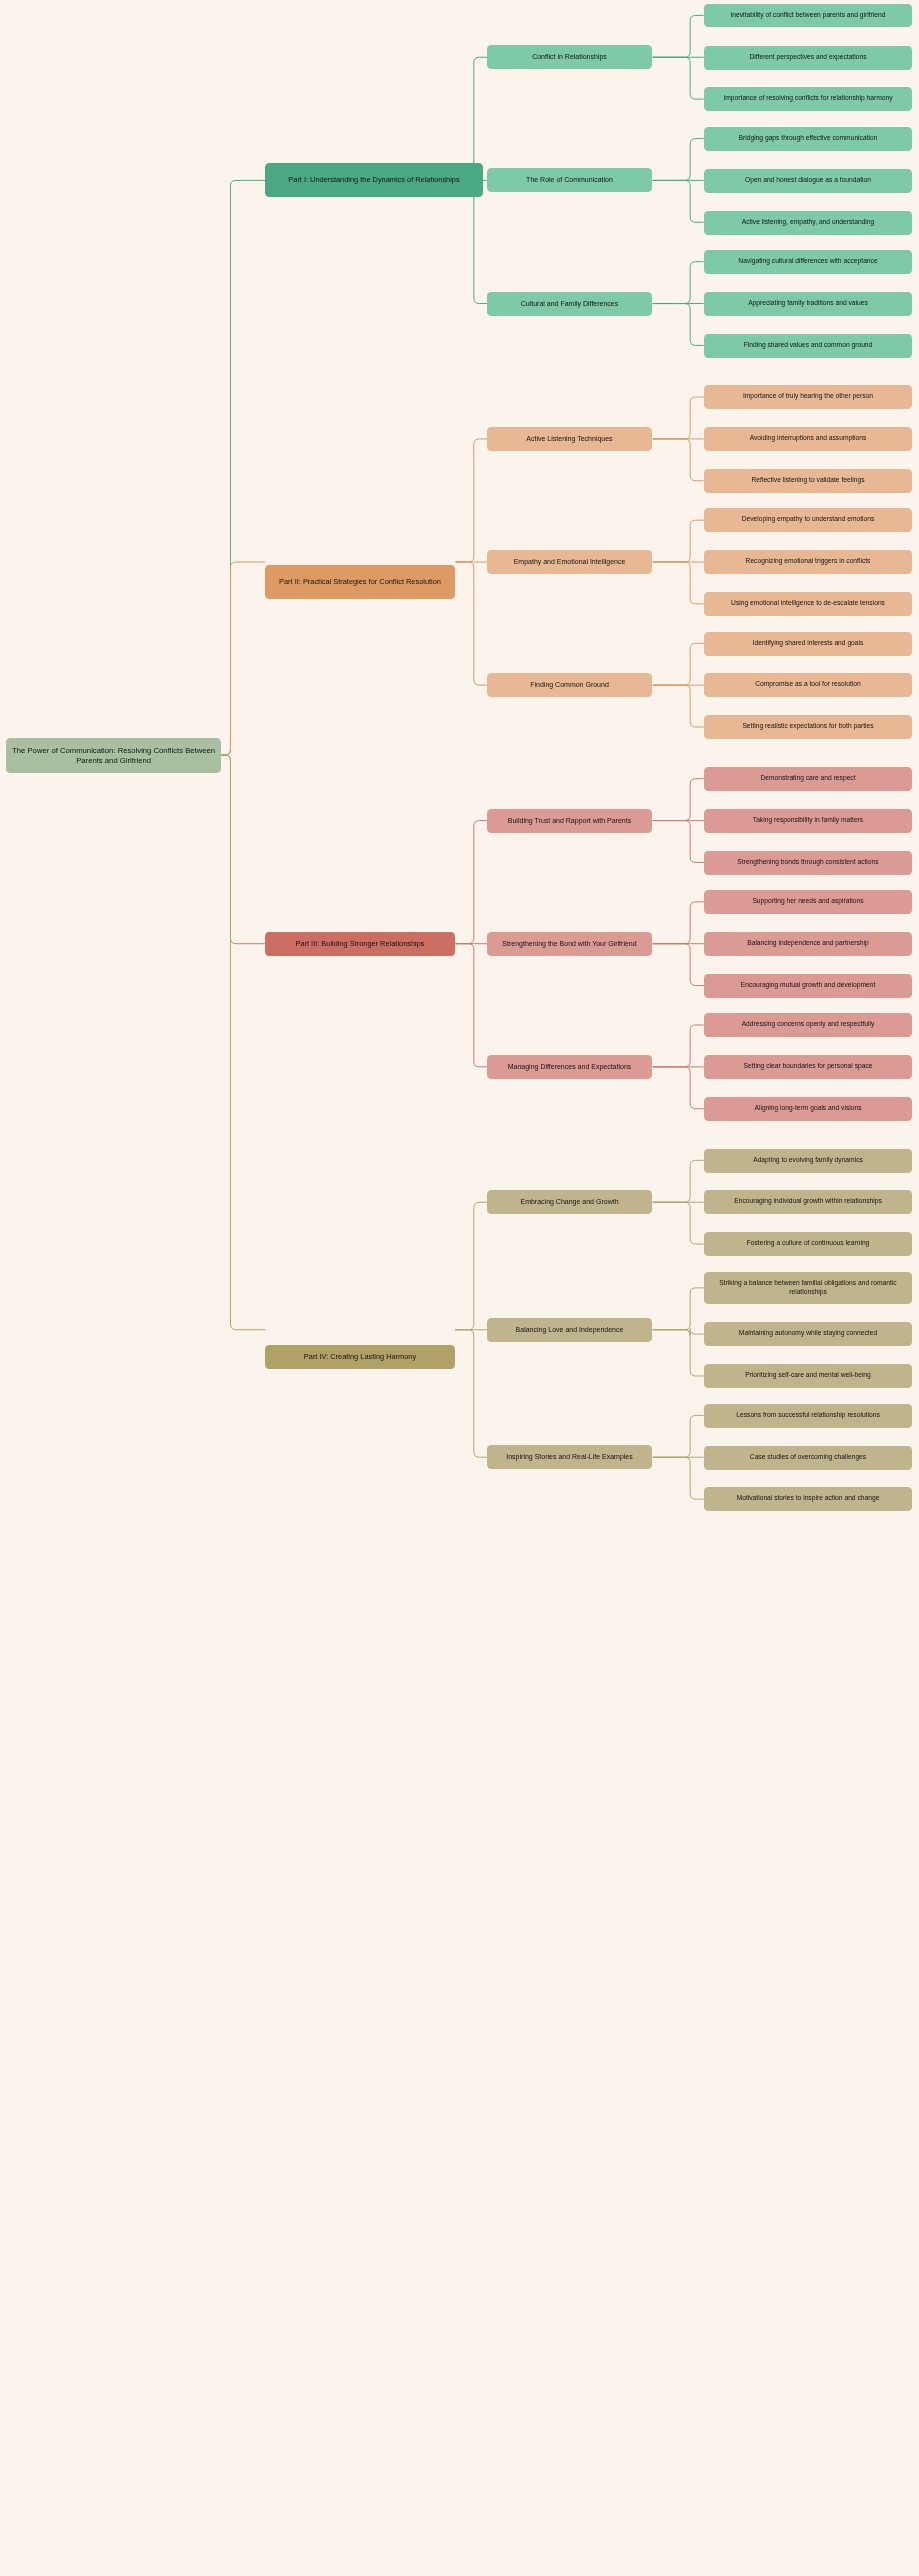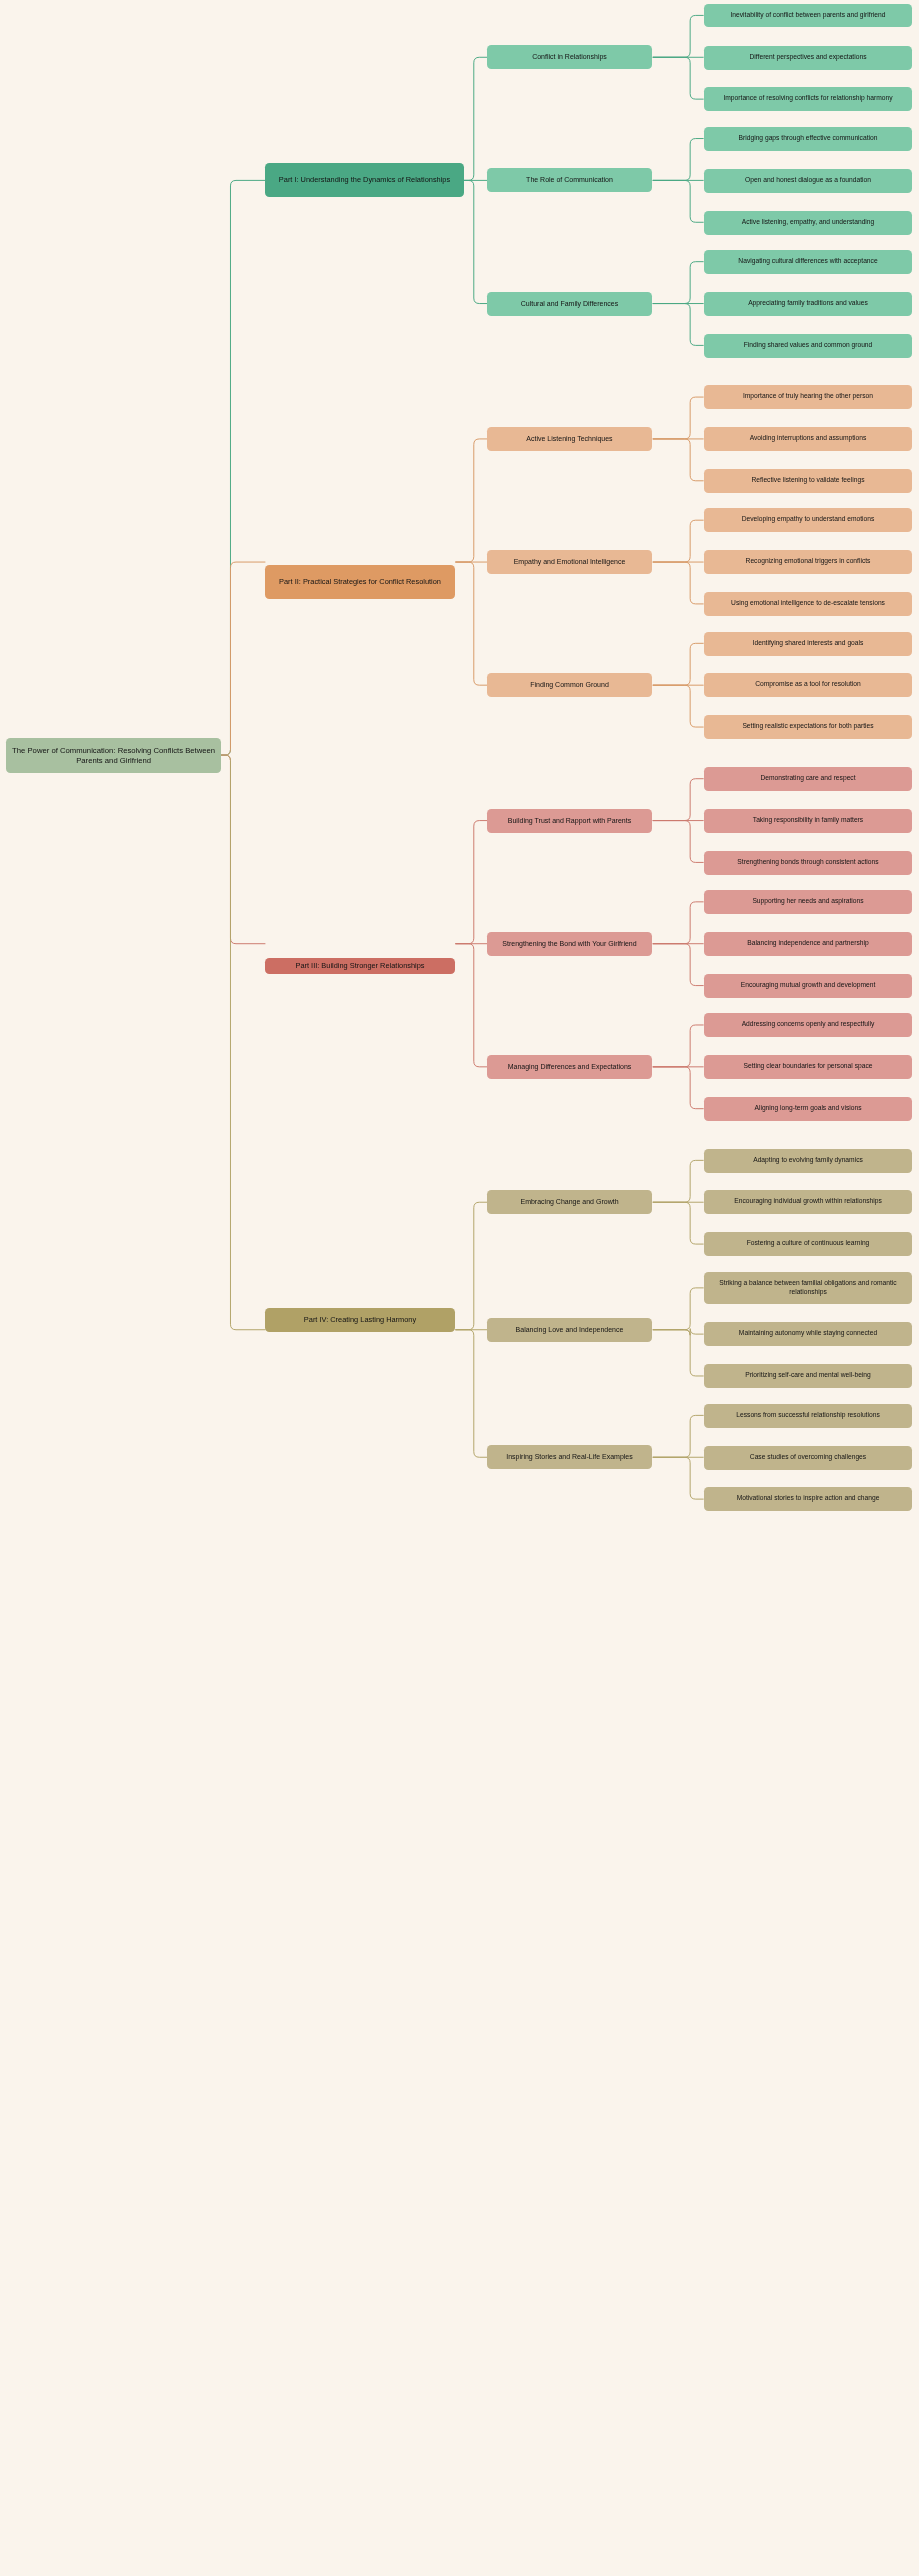--- a/index.html
+++ b/index.html
@@ -108,21 +108,21 @@
       <path d="M 1065 2169.5999999999995 L 1117 2169.5999999999995 Q 1126 2169.5999999999995 1126 2178.5999999999995 L 1126 2167.749999999999 Q 1126 2176.749999999999 1135 2176.749999999999 L 1148 2176.749999999999" stroke="#b3a46a" fill="none" stroke-width="1.6"></path>
       <path d="M 1065 2169.5999999999995 L 1117 2169.5999999999995 Q 1126 2169.5999999999995 1126 2178.5999999999995 L 1126 2236.0499999999993 Q 1126 2245.0499999999993 1135 2245.0499999999993 L 1148 2245.0499999999993" stroke="#b3a46a" fill="none" stroke-width="1.6"></path>
       <path d="M 743 2169.5999999999995 L 764 2169.5999999999995 Q 773 2169.5999999999995 773 2178.5999999999995 L 773 2368.6499999999996 Q 773 2377.6499999999996 782 2377.6499999999996 L 795 2377.6499999999996" stroke="#b3a46a" fill="none" stroke-width="1.6"></path>
       <path d="M 1065 2377.6499999999996 L 1117 2377.6499999999996 Q 1126 2377.6499999999996 1126 2368.6499999999996 L 1126 2318.3499999999995 Q 1126 2309.3499999999995 1135 2309.3499999999995 L 1148 2309.3499999999995" stroke="#b3a46a" fill="none" stroke-width="1.6"></path>
       <path d="M 1065 2377.6499999999996 L 1148 2377.6499999999996" stroke="#b3a46a" fill="none" stroke-width="1.6"></path>
       <path d="M 1065 2377.6499999999996 L 1117 2377.6499999999996 Q 1126 2377.6499999999996 1126 2386.6499999999996 L 1126 2436.95 Q 1126 2445.95 1135 2445.95 L 1148 2445.95" stroke="#b3a46a" fill="none" stroke-width="1.6"></path>
     </svg>
 <div class="node root lvl0" style="left: 6.1px; top: 738px; width: 215px; height: 35px;">
       <span>The Power of Communication: Resolving Conflicts Between Parents and Girlfriend</span>
     </div>
-    <div class="node g1 lvl1" style="left: 265px; top: 163px; width: 199px; height: 34px;">
+    <div class="node g1 lvl1" style="left: 265px; top: 163px; width: 218px; height: 34px;">
       <span>Part I: Understanding the Dynamics of Relationships</span>
     </div>
     <div class="node g2 lvl2" style="left: 487px; top: 45px; width: 165px; height: 24px;">
       <span>Conflict in Relationships</span>
     </div>
     <div class="node g3 lvl3" style="left: 704px; top: 3.7px; width: 208px; height: 23.5px;">
       <span>Inevitability of conflict between parents and girlfriend</span>
     </div>
     <div class="node g3 lvl3" style="left: 704px; top: 46px; width: 208px; height: 23.5px;">
       <span>Different perspectives and expectations</span>
@@ -186,21 +186,21 @@
     </div>
     <div class="node o3 lvl3" style="left: 704px; top: 632px; width: 208px; height: 23.5px;">
       <span>Identifying shared interests and goals</span>
     </div>
     <div class="node o3 lvl3" style="left: 704px; top: 673px; width: 208px; height: 23.5px;">
       <span>Compromise as a tool for resolution</span>
     </div>
     <div class="node o3 lvl3" style="left: 704px; top: 715px; width: 208px; height: 23.5px;">
       <span>Setting realistic expectations for both parties</span>
     </div>
-    <div class="node r1 lvl1" style="left: 265px; top: 958px; width: 190px; height: 16px;">
+    <div class="node r1 lvl1" style="left: 265px; top: 932px; width: 190px; height: 24px;">
       <span>Part III: Building Stronger Relationships</span>
     </div>
     <div class="node r2 lvl2" style="left: 487px; top: 809px; width: 165px; height: 24px;">
       <span>Building Trust and Rapport with Parents</span>
     </div>
     <div class="node r3 lvl3" style="left: 704px; top: 767px; width: 208px; height: 23.5px;">
       <span>Demonstrating care and respect</span>
     </div>
     <div class="node r3 lvl3" style="left: 704px; top: 809px; width: 208px; height: 23.5px;">
       <span>Taking responsibility in family matters</span>
@@ -225,21 +225,21 @@
     </div>
     <div class="node r3 lvl3" style="left: 704px; top: 1013px; width: 208px; height: 23.5px;">
       <span>Addressing concerns openly and respectfully</span>
     </div>
     <div class="node r3 lvl3" style="left: 704px; top: 1055px; width: 208px; height: 23.5px;">
       <span>Setting clear boundaries for personal space</span>
     </div>
     <div class="node r3 lvl3" style="left: 704px; top: 1097px; width: 208px; height: 23.5px;">
       <span>Aligning long-term goals and visions</span>
     </div>
-    <div class="node k1 lvl1" style="left: 265px; top: 1308px; width: 190px; height: 24px;">
+    <div class="node k1 lvl1" style="left: 265px; top: 1345px; width: 190px; height: 24px;">
       <span>Part IV: Creating Lasting Harmony</span>
     </div>
     <div class="node k2 lvl2" style="left: 487px; top: 1190px; width: 165px; height: 24px;">
       <span>Embracing Change and Growth</span>
     </div>
     <div class="node k3 lvl3" style="left: 704px; top: 1149px; width: 208px; height: 23.5px;">
       <span>Adapting to evolving family dynamics</span>
     </div>
     <div class="node k3 lvl3" style="left: 704px; top: 1190px; width: 208px; height: 23.5px;">
       <span>Encouraging individual growth within relationships</span>

